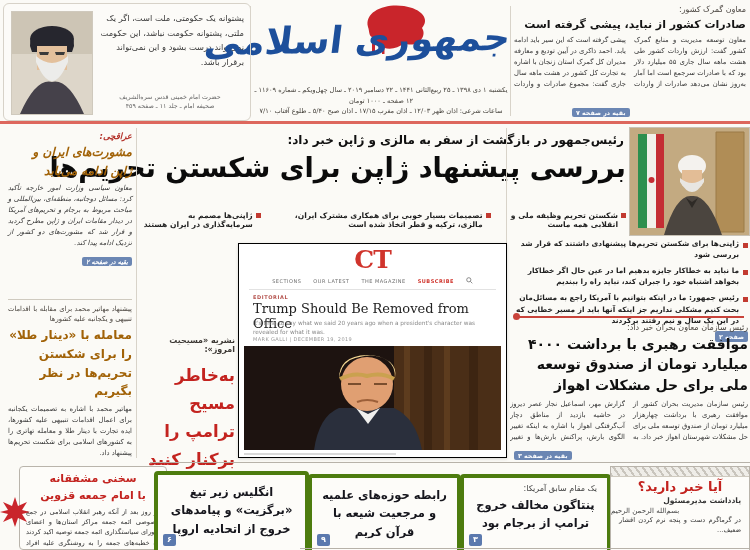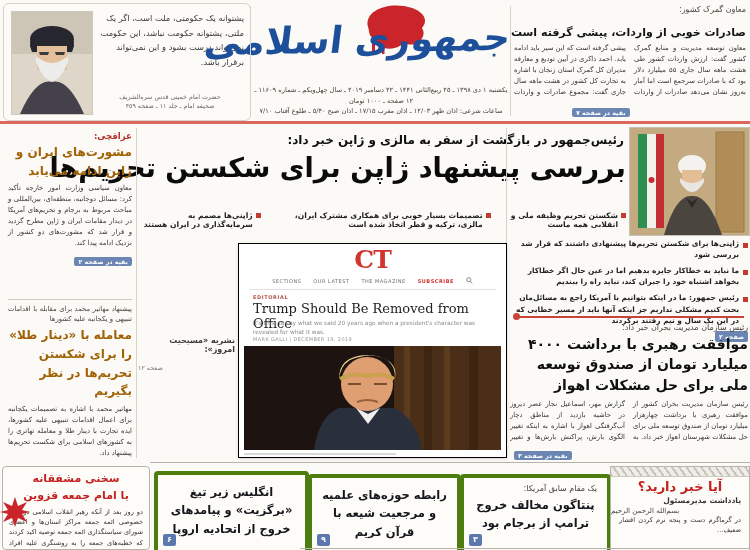--- a/index.html
+++ b/index.html
@@ -17,21 +17,21 @@
   .kh-attr{position:absolute;left:92px;top:88px;width:148px;font-size:6.3px;color:#666;text-align:center;line-height:1.5;}
 
   .masthead{left:252px;top:0;width:258px;height:120px;}
   .brush{position:absolute;left:110px;top:1px;width:74px;height:54px;}
   .logo{position:absolute;top:18px;left:0;width:100%;text-align:center;font-size:37px;font-weight:bold;
         color:#1d4f9b;transform:skewX(-8deg) rotate(-1deg);white-space:nowrap;letter-spacing:-1px;}
   .dateline{position:absolute;bottom:3px;left:0;width:100%;text-align:center;font-size:6.6px;color:#44403a;line-height:1.6;}
 
   .vrule{width:1px;background:#d8d3c9;}
   .customs{left:514px;top:5px;width:232px;height:114px;}
-  .cu-kicker{font-size:8px;color:#4a4540;text-align:right;margin-bottom:12px;}
+  .cu-kicker{font-size:8px;color:#4a4540;text-align:right;margin-bottom:4px;}
   .cu-head{font-size:11px;font-weight:bold;color:#141414;text-align:right;margin-bottom:4px;white-space:nowrap;}
   .cu-body{font-size:6.8px;line-height:1.6;color:#333;text-align:justify;column-count:2;column-gap:8px;height:64px;overflow:hidden;}
   .chip{display:inline-block;background:#6b86b3;color:#fff;font-size:6.3px;padding:1px 4px;border-radius:2px;font-weight:bold;}
   .cu-chip{position:absolute;left:58px;bottom:2px;}
 
   .red-rule{left:0;top:121px;width:750px;height:3px;background:#dd675d;}
 
   
   .rouhani{left:629px;top:127px;width:119px;height:107px;border:1px solid #c8c2b6;overflow:hidden;}
   .lead-kicker{left:140px;top:133px;width:484px;font-size:12px;font-weight:bold;color:#111;text-align:right;}
@@ -87,21 +87,21 @@
 
   
   .hline{height:1px;background:#b7b2a9;}
   .teaser{border:4px solid #4d7c0f;border-radius:4px;background:#fdfcf9;}
   .teaser .txt{position:absolute;top:8px;left:8px;right:8px;font-size:11.5px;font-weight:bold;color:#16161d;
                text-align:center;line-height:1.6;}
   .teaser .kick{position:absolute;top:6px;right:10px;font-size:8px;font-weight:normal;color:#444;}
   .pagebadge{position:absolute;left:5px;bottom:4px;width:13px;height:12px;background:#5b79ae;color:#fff;
              font-size:8px;line-height:12px;text-align:center;border-radius:2px;font-weight:bold;}
 
-  .qazvin{left:2px;top:466px;width:146px;height:82px;border:1px solid #b9b4ab;border-radius:4px;background:#fdfcf9;overflow:hidden;}
+  .qazvin{left:19px;top:466px;width:146px;height:82px;border:1px solid #b9b4ab;border-radius:4px;background:#fdfcf9;overflow:hidden;}
   .qz-title{font-size:11px;font-weight:bold;color:#c3231f;text-align:center;line-height:1.5;margin-top:4px;}
   .qz-body{font-size:6.6px;line-height:1.55;color:#333;text-align:justify;margin:3px 6px 0 6px;}
 
   .note-box{left:610px;top:466px;width:138px;height:84px;border:1px solid #b9b4ab;background:#fdfcf9;overflow:hidden;}
   .nb-band{height:9px;background:repeating-linear-gradient(55deg,#c9c5bd 0 2px,#efede8 2px 6px);border-bottom:1px solid #cfcabf;}
   .nb-title{font-size:13px;font-weight:bold;color:#c3231f;text-align:center;margin-top:2px;}
   .nb-sub{font-size:7.6px;font-weight:bold;color:#333;text-align:right;margin:2px 8px 0 0;}
   .nb-bism{font-size:7px;color:#444;text-align:left;margin-top:2px;}
   .nb-body{font-size:6.6px;color:#333;text-align:justify;margin:1px 8px 0 8px;line-height:1.5;}
 
@@ -143,21 +143,21 @@
     </div>
     <div class="logo fa">جمهوری اسلامی</div>
     <div class="dateline fa">
       <div>یکشنبه ۱ دی ۱۳۹۸ ـ ۲۵ ربیع‌الثانی ۱۴۴۱ ـ ۲۲ دسامبر ۲۰۱۹ ـ سال چهل‌ویکم ـ شماره ۱۱۶۰۹ ـ ۱۲ صفحه ـ ۱۰۰۰ تومان</div>
       <div>ساعات شرعی: اذان ظهر ۱۲/۰۳ ـ اذان مغرب ۱۷/۱۵ ـ اذان صبح ۵/۴۰ ـ طلوع آفتاب ۷/۱۰</div>
     </div>
   </div>
 
   <div class="abs customs fa">
     <div class="cu-kicker">معاون گمرک کشور:</div>
-    <div class="cu-head">صادرات خوبی از واردات، پیشی گرفته است</div>
+    <div class="cu-head">صادرات کشور از نباید، پیشی گرفته است</div>
     <div class="cu-body">معاون توسعه مدیریت و منابع گمرک کشور گفت: ارزش واردات کشور طی هشت ماهه سال جاری ۵۵ میلیارد دلار بود که با صادرات سرجمع است اما آمار به‌روز نشان می‌دهد صادرات از واردات پیشی گرفته است که این سیر باید ادامه یابد. احمد ذاکری در آیین تودیع و معارفه مدیران کل گمرک استان زنجان با اشاره به تجارت کل کشور در هشت ماهه سال جاری گفت: مجموع صادرات و واردات کل کشور طی این مدت ۱۱۰ میلیون تن بوده که ۸۸ میلیون تن صادرات و ۲۲ میلیون تن واردات صورت گرفته است.</div>
     <span class="chip cu-chip fa">بقیه در صفحه ۷</span>
   </div>
 
   <div class="abs vrule" style="left:250px;top:6px;height:110px;"></div>
   <div class="abs vrule" style="left:510px;top:6px;height:110px;"></div>
   <div class="abs red-rule"></div>
 
   <div class="abs rouhani">
     <svg width="119" height="107" viewBox="0 0 119 107">
@@ -197,47 +197,51 @@
 
   <div class="abs sub-bullets fa">
     <div class="item"><span class="bullet-sq"></span><span>ژاپنی‌ها برای شکستن تحریم‌ها پیشنهادی داشتند که قرار شد بررسی شود</span></div>
     <div class="item"><span class="bullet-sq"></span><span>ما نباید به خطاکار جایزه بدهیم اما در عین حال اگر خطاکار بخواهد اشتباه خود را جبران کند، نباید راه را ببندیم</span></div>
     <div class="item"><span class="bullet-sq"></span><span>رئیس جمهور: ما در اینکه بتوانیم با آمریکا راجع به مسائل‌مان بحث کنیم مشکلی نداریم جز اینکه آنها باید از مسیر خطایی که در این یک سال و نیم رفتند برگردند</span></div>
     <span class="chip">صفحه ۲</span>
   </div>
   <div class="abs red-sep"></div>
 
   <div class="abs crisis fa">
-    <div class="cr-kicker">رئیس سازمان مدیریت بحران خبر داد:</div>
+    <div class="cr-kicker">رئیس سازمان معاون بحران خبر داد:</div>
     <div class="cr-head">موافقت رهبری با برداشت ۴۰۰۰ میلیارد تومان از صندوق توسعه ملی برای حل مشکلات اهواز</div>
     <div class="cr-body">رئیس سازمان مدیریت بحران کشور از موافقت رهبری با برداشت چهارهزار میلیارد تومان از صندوق توسعه ملی برای حل مشکلات شهرستان اهواز خبر داد. به گزارش مهر، اسماعیل نجار عصر دیروز در حاشیه بازدید از مناطق دچار آب‌گرفتگی اهواز با اشاره به اینکه تغییر الگوی بارش، پراکنش بارش‌ها و تغییر اقلیم عامل اصلی آب‌رفتگی‌ها در اهواز است، افزود: تغییر اقلیم و تغییر نوع بارش‌ها در سال‌های اخیر الگوی بارش‌ها را تغییر داده به طوری که ۲۵ آبان ماه در کمتر از سه ساعت، ۸۸ میلی‌متر باران در اهواز بارید.</div>
     <span class="chip cr-chip fa">بقیه در صفحه ۳</span>
   </div>
 
   <div class="abs vrule" style="left:136px;top:128px;height:330px;"></div>
   <div class="abs vrule" style="left:506px;top:128px;height:330px;"></div>
 
-  <div class="abs sidebar fa" style="left:8px;top:131px;">
+  <div class="abs sidebar fa" style="left:8px;top:131px;font-style:italic;">
     <div class="sb-kicker">عراقچی:</div>
     <div class="sb-head">مشورت‌های ایران و ژاپن ادامه می‌یابد</div>
     <div class="sb-body">معاون سیاسی وزارت امور خارجه تأکید کرد: مسائل دوجانبه، منطقه‌ای، بین‌المللی و مباحث مربوط به برجام و تحریم‌های آمریکا در دیدار مقامات ایران و ژاپن مطرح گردید و قرار شد که مشورت‌های دو کشور از نزدیک ادامه پیدا کند.</div>
     <span class="chip sb-chip">بقیه در صفحه ۲</span>
   </div>
 
   <div class="abs sb-div"></div>
 
   <div class="abs sidebar fa" style="left:8px;top:304px;">
     <div class="sb-kicker2">پیشنهاد مهاتیر محمد برای مقابله با اقدامات تنبیهی و یکجانبه علیه کشورها</div>
     <div class="sb-head">معامله با «دینار طلا» را برای شکستن تحریم‌ها در نظر بگیریم</div>
     <div class="sb-body">مهاتیر محمد با اشاره به تصمیمات یکجانبه برای اعمال اقدامات تنبیهی علیه کشورها، ایده تجارت با دینار طلا و معامله تهاتری را به کشورهای اسلامی برای شکست تحریم‌ها پیشنهاد داد.</div>
     <span class="chip sb-chip">بقیه در صفحه ۳</span>
   </div>
 
   <div class="abs ct-intro fa">
     <div class="ct-intro-kicker">نشریه «مسیحیت امروز»:</div>
+    <div class="ct-red-head">
+      <div>به‌خاطر مسیح</div>
+      <div>ترامپ را برکنار کنید</div>
+    </div>
     <div class="ct-pageref">صفحه ۱۲</div>
   </div>
 
   <div class="abs ct-box en">
     <div class="ct-logo">CT</div>
     <div class="ct-nav">
       <span>SECTIONS</span>
       <span>OUR LATEST</span>
       <span>THE MAGAZINE</span>
       <span class="sub">SUBSCRIBE</span>

